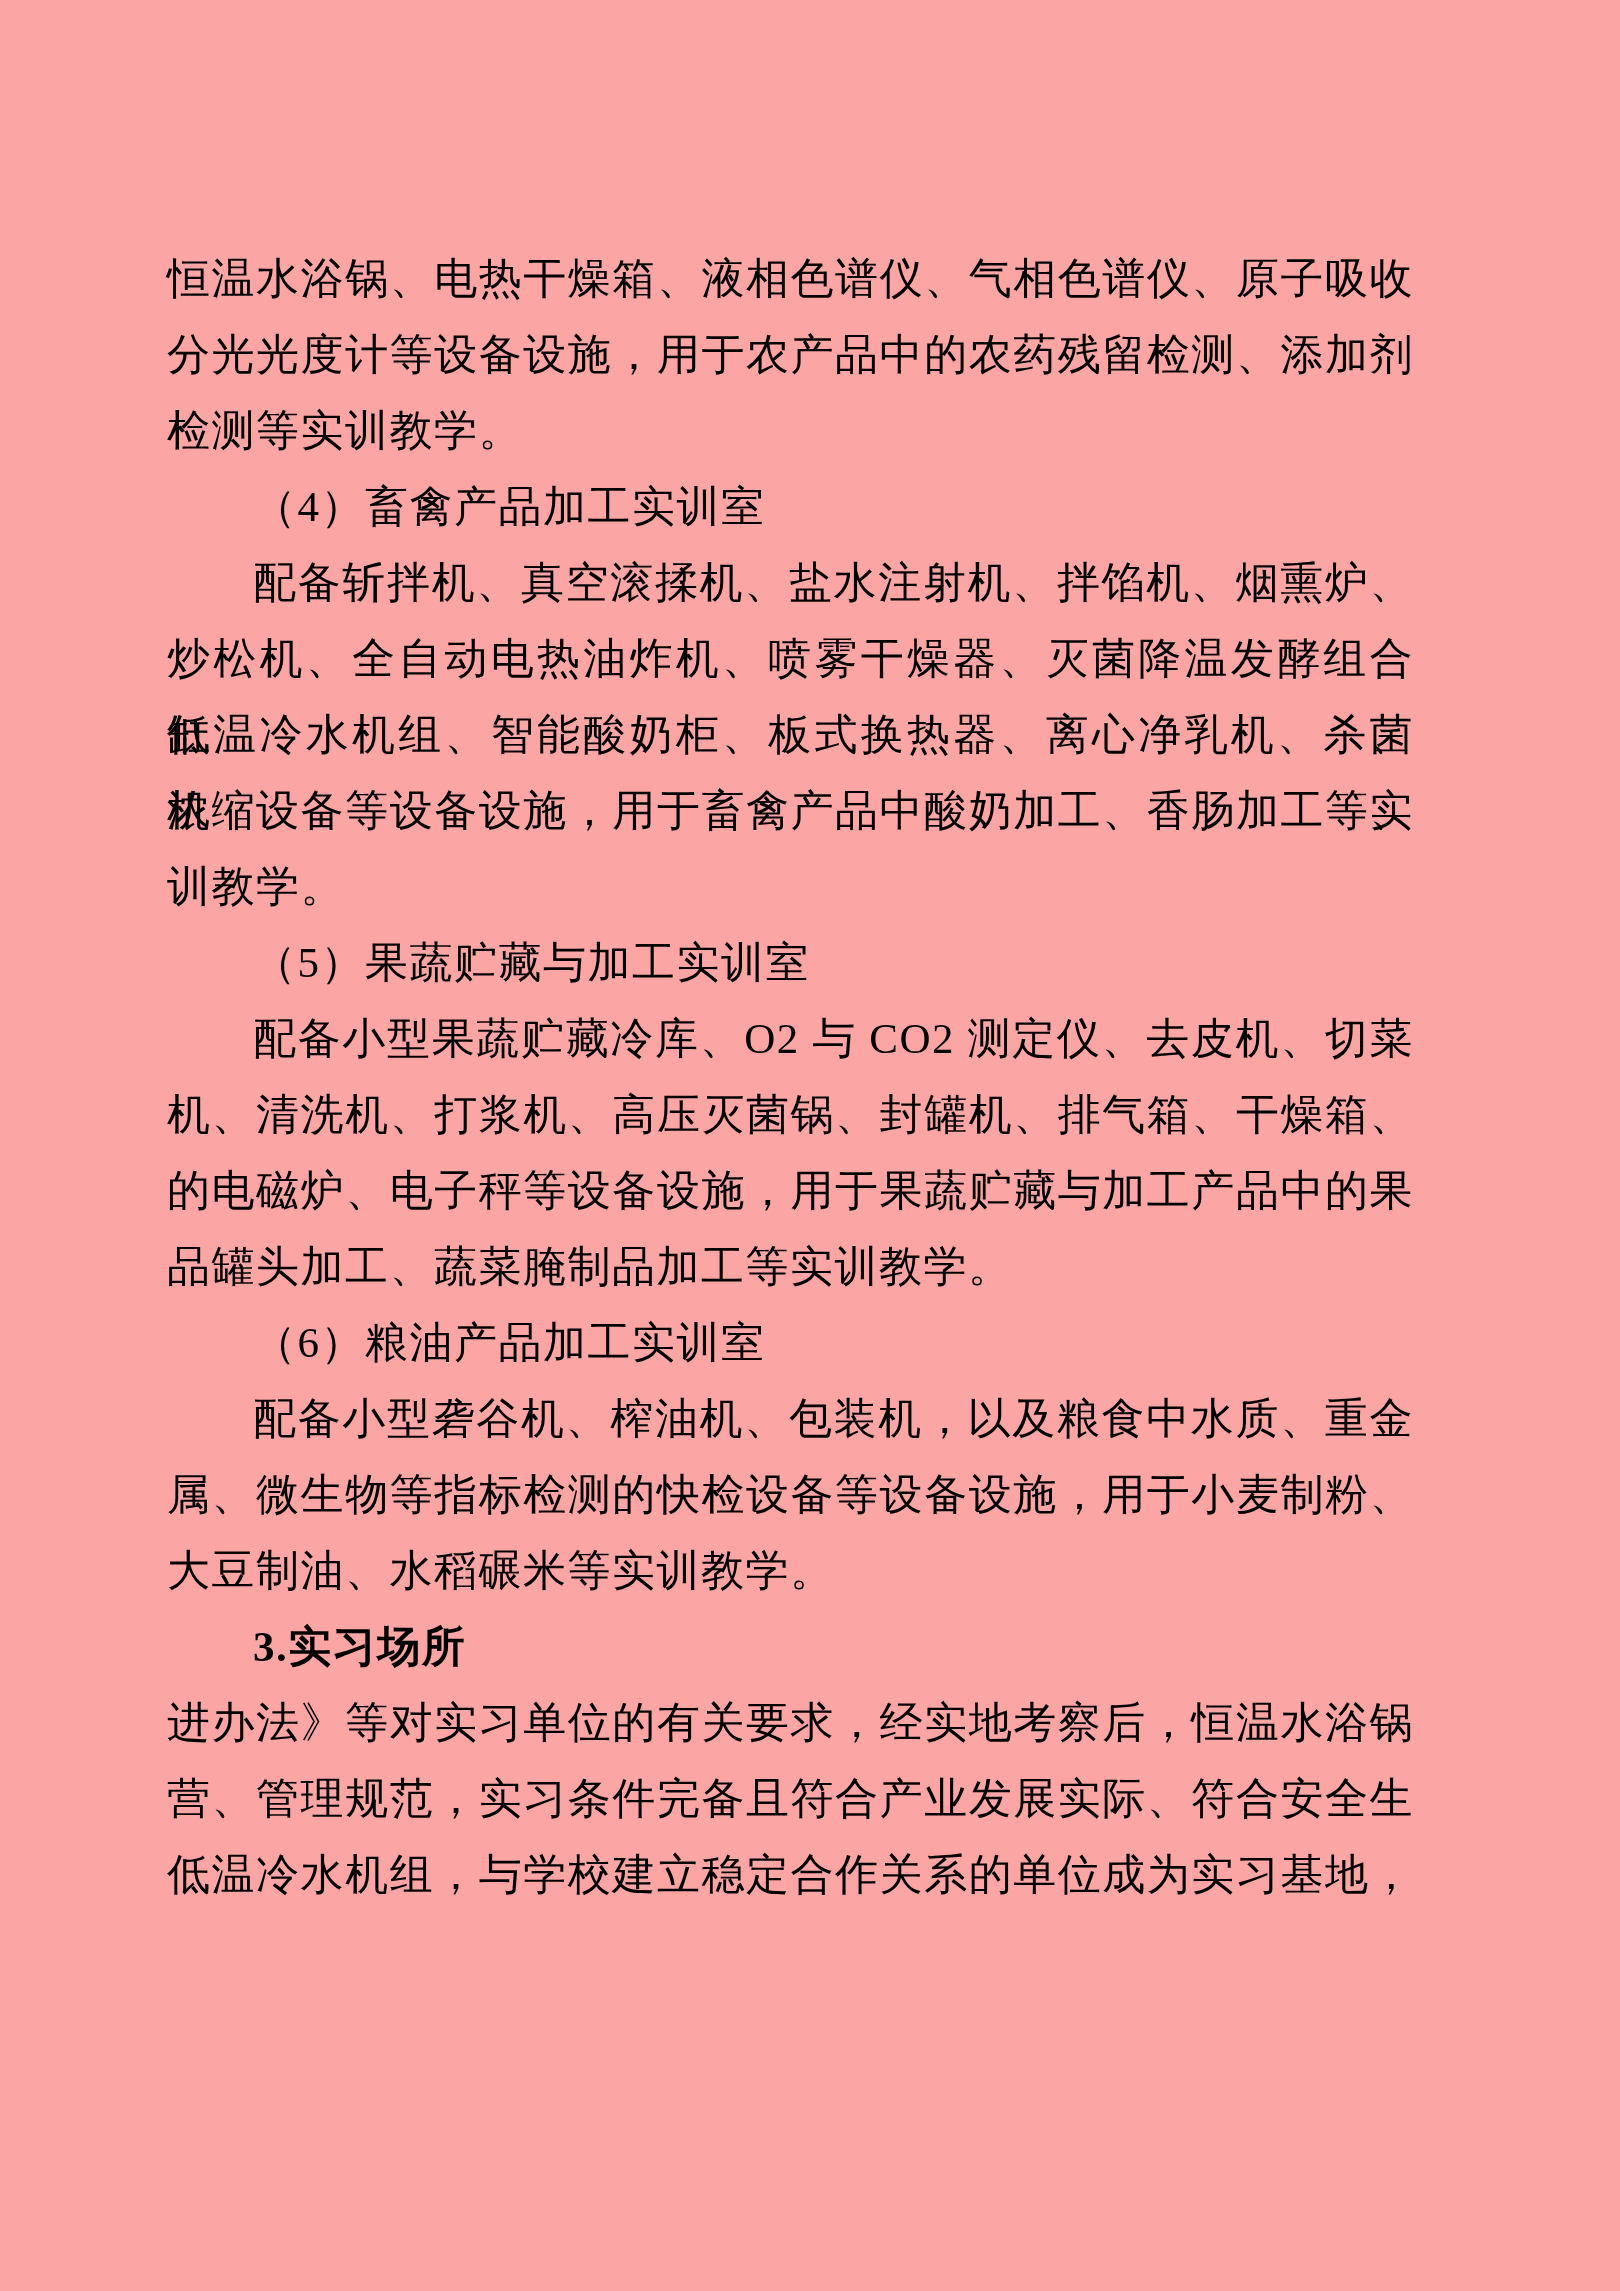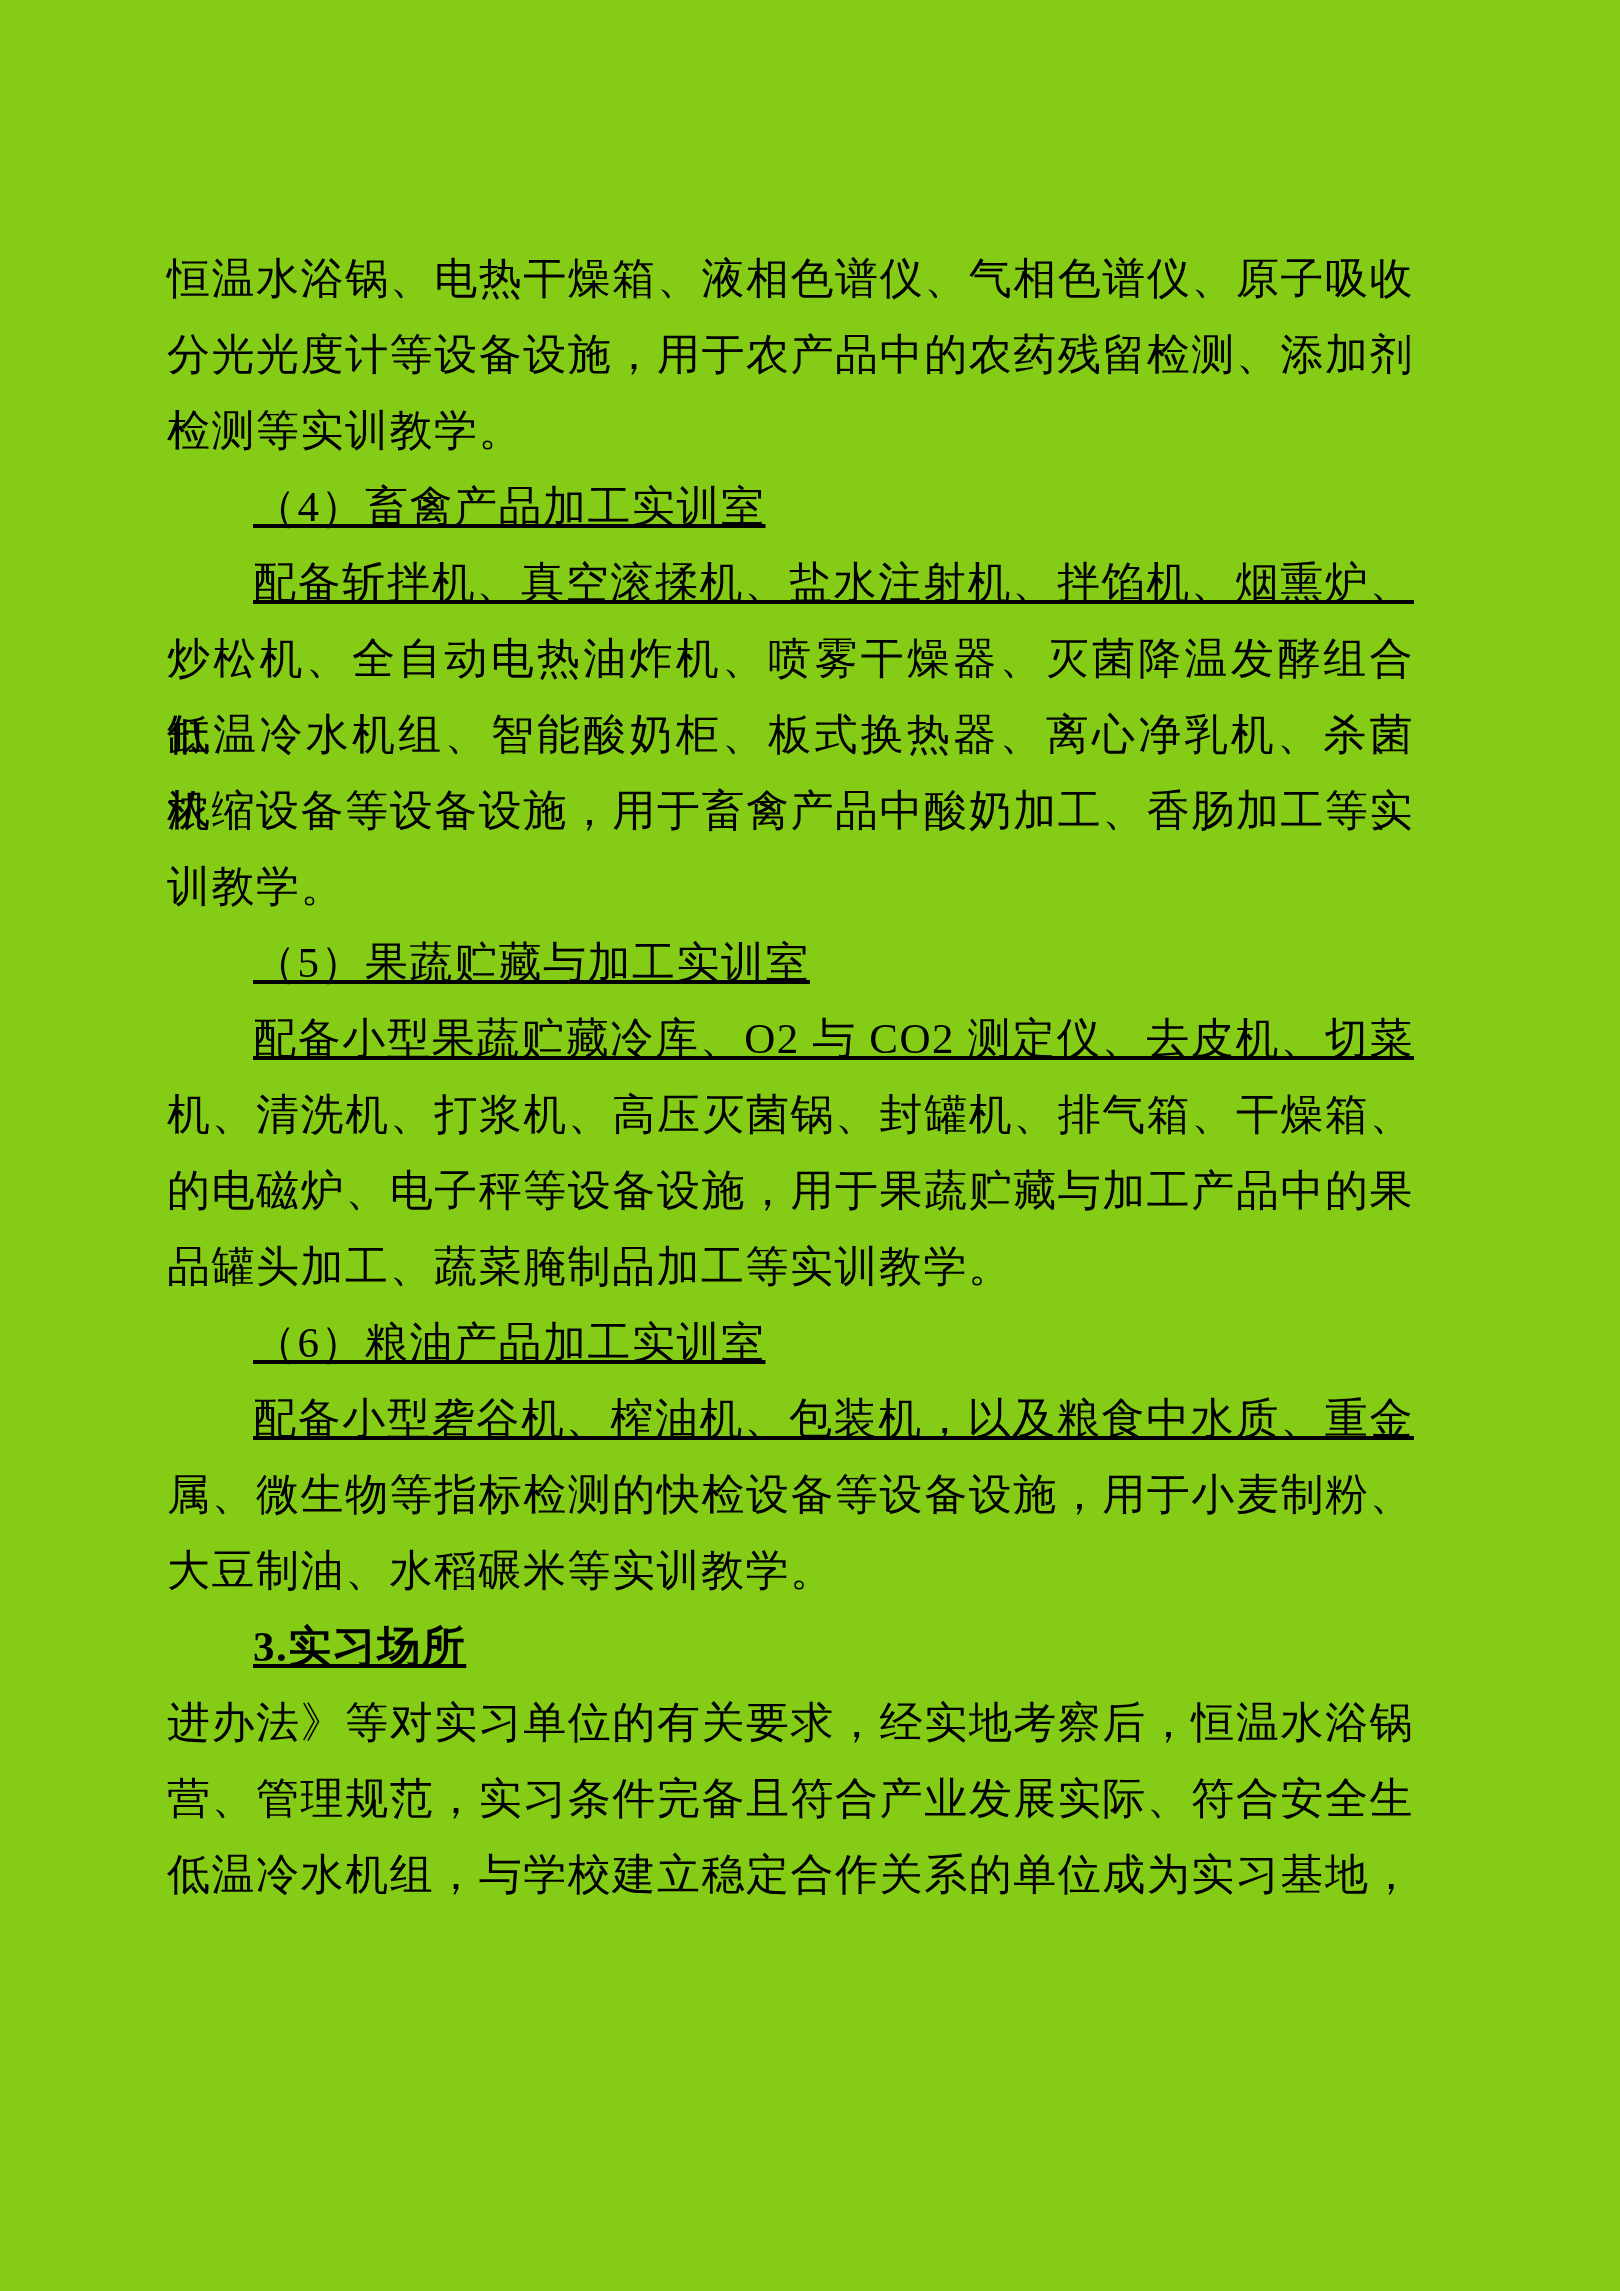--- a/index.html
+++ b/index.html
@@ -1,20 +1,20 @@
 <!DOCTYPE html>
 <html lang="zh"><head>
 <meta charset="utf-8">
 <style>
   html, body { margin: 0; padding: 0; background: #e8e8e8; }
   .page {
     position: relative;
     width: 1620px;
     height: 2292px;
-    background: #84cc16;
+    background: #fca5a5;
     color: #000000;
     font-family: "Liberation Serif", serif;
     overflow: hidden;
   }
   .content {
     position: absolute;
     left: 167px;
     top: 241px;
     width: 1247px;
   }
@@ -25,21 +25,21 @@
     letter-spacing: 1.5px;
     white-space: normal;
     overflow: visible;
   }
   
   .just {
     text-align: justify;
     text-align-last: justify;
   }
   
-  .ind { text-indent: 86px; text-decoration: underline; }
+  .ind { text-indent: 86px; }
   
   .bold { font-weight: 700; }
 </style>
 </head>
 <body>
 
 <div class="page">
   <div class="content">
     <div class="line just">恒温水浴锅、电热干燥箱、液相色谱仪、气相色谱仪、原子吸收</div>
     <div class="line just">分光光度计等设备设施，用于农产品中的农药残留检测、添加剂</div>

